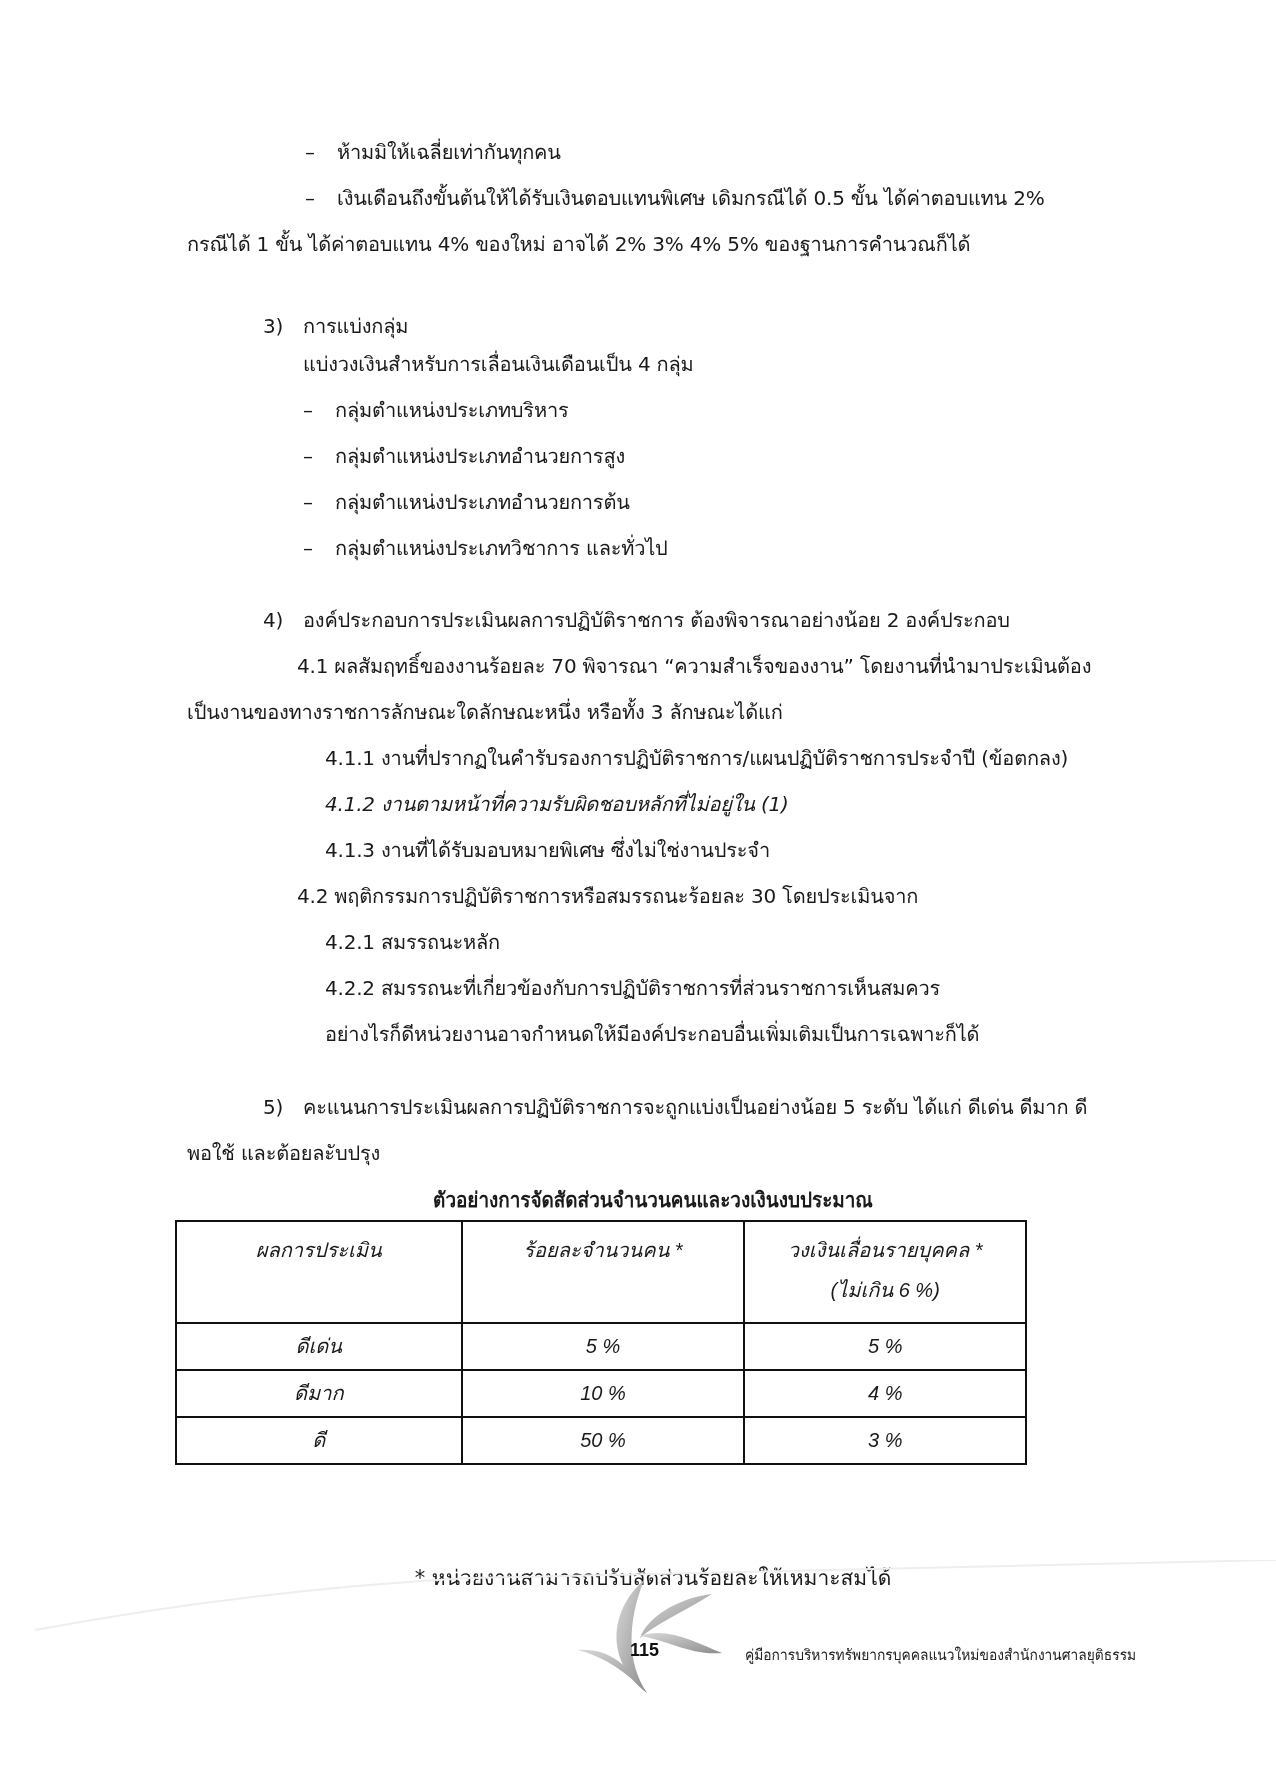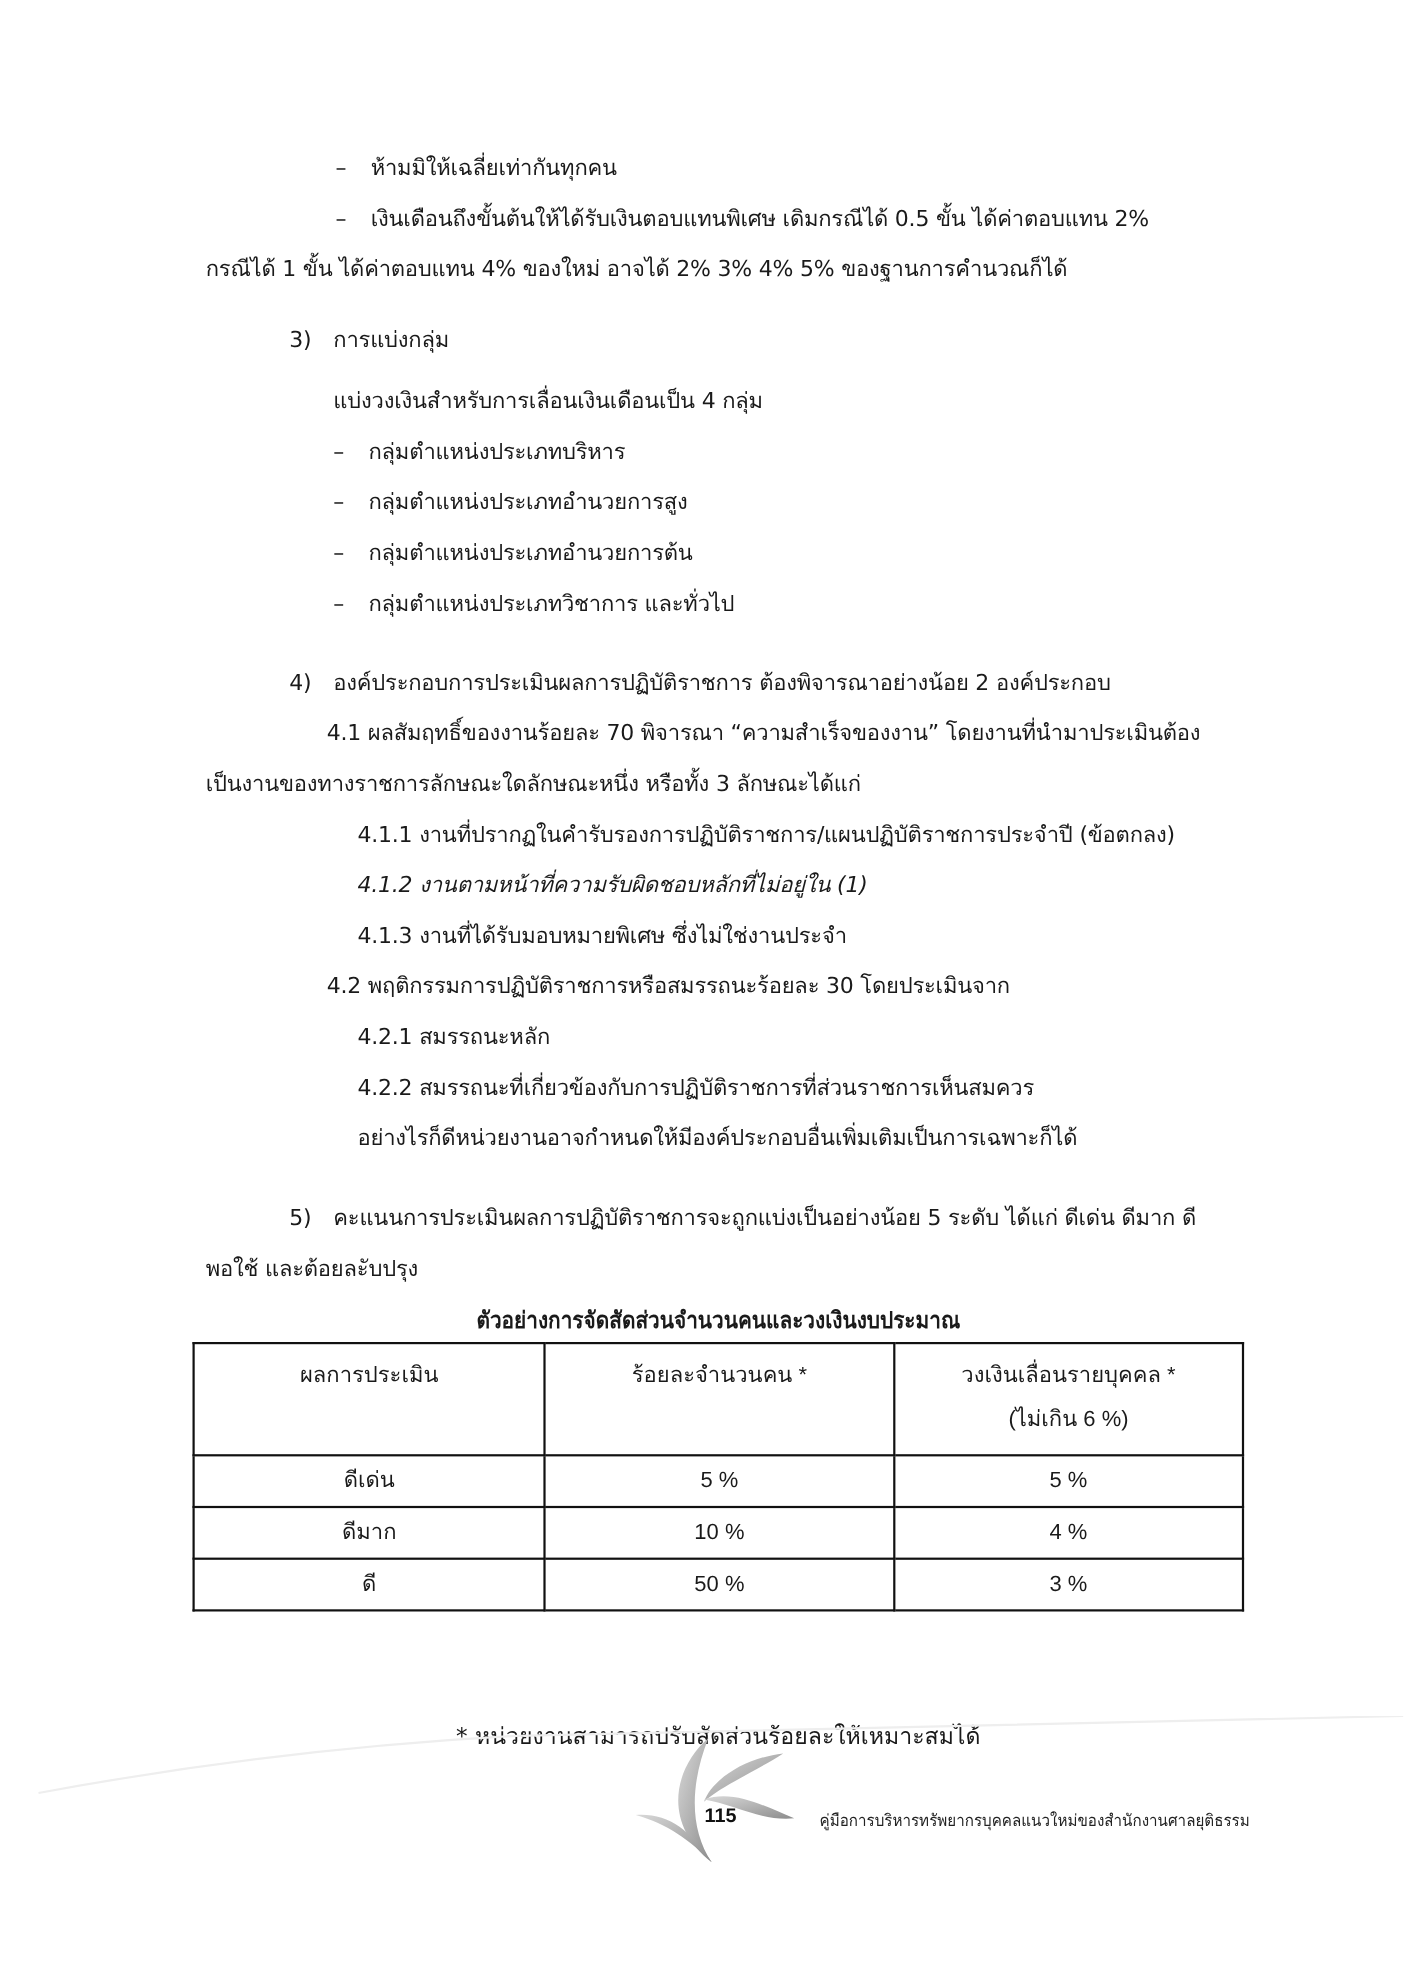--- a/index.html
+++ b/index.html
@@ -13,61 +13,62 @@
     letter-spacing: -0.2px;
   }
   .dash { display: inline-block; width: 32px; }
   .num { display: inline-block; width: 40px; }
   .table-title {
     position: absolute; left: 175px; width: 956px; top: 1183px; text-align: center;
     font-family: "Liberation Sans", sans-serif; font-weight: bold; font-size: 21px;
     transform: scaleX(0.9);
   }
   table.alloc {
-    position: absolute; left: 175px; top: 1220px; width: 956px;
+    position: absolute; left: 175px; top: 1220px; width: 852px;
     border-collapse: collapse; font-size: 20px;
     font-family: "Liberation Sans Narrow", "Liberation Sans", sans-serif;
+    font-style: italic;
   }
   table.alloc td, table.alloc th {
     border: 2px solid #111; text-align: center; font-weight: normal;
     padding: 0; vertical-align: top;
   }
   table.alloc th { height: 92px; padding-top: 8px; line-height: 40px; }
   table.alloc td { height: 45px; line-height: 45px; }
   table.alloc col.c1 { width: 320px; }
   table.alloc col.c2 { width: 318px; }
   table.alloc col.c3 { width: 318px; }
   .note {
     position: absolute; left: 175px; width: 956px; top: 1561px; text-align: center;
     font-size: 21px;
   }
   .swoosh { position: absolute; left: 0; top: 1560px; }
   .logo { position: absolute; left: 572px; top: 1578px; }
   .page-number {
-    position: absolute; left: 630px; top: 1640px; width: 50px; text-align: center;
+    position: absolute; left: 630px; top: 1640px; width: 50px; 
     font-family: "Liberation Sans", sans-serif; font-weight: bold; font-size: 18px; color: #111;
   }
   .footer-text {
     position: absolute; left: 745px; top: 1643px; font-size: 15px;
     font-family: "Liberation Serif", serif; color: #222; white-space: nowrap;
     transform-origin: left center; transform: scaleX(0.92);
   }
 </style>
 </head>
 <body>
 
 <div class="line" style="left:305px; top:138px;">
   <span class="dash">–</span><span>ห้ามมิให้เฉลี่ยเท่ากันทุกคน</span>
 </div>
 <div class="line" style="left:305px; top:184px;">
   <span class="dash">–</span><span>เงินเดือนถึงขั้นต้นให้ได้รับเงินตอบแทนพิเศษ เดิมกรณีได้ 0.5 ขั้น ได้ค่าตอบแทน 2%</span>
 </div>
 <div class="line" style="left:187px; top:230px;">กรณีได้ 1 ขั้น ได้ค่าตอบแทน 4% ของใหม่ อาจได้ 2% 3% 4% 5% ของฐานการคำนวณก็ได้</div>
 
-<div class="line" style="left:263px; top:294px;">
+<div class="line" style="left:263px; top:312px;">
   <span class="num">3)</span><span>การแบ่งกลุ่ม</span>
 </div>
 <div class="line" style="left:303px; top:350px;">แบ่งวงเงินสำหรับการเลื่อนเงินเดือนเป็น 4 กลุ่ม</div>
 <div class="line" style="left:303px; top:396px;">
   <span class="dash">–</span><span>กลุ่มตำแหน่งประเภทบริหาร</span>
 </div>
 <div class="line" style="left:303px; top:442px;">
   <span class="dash">–</span><span>กลุ่มตำแหน่งประเภทอำนวยการสูง</span>
 </div>
 <div class="line" style="left:303px; top:488px;">

